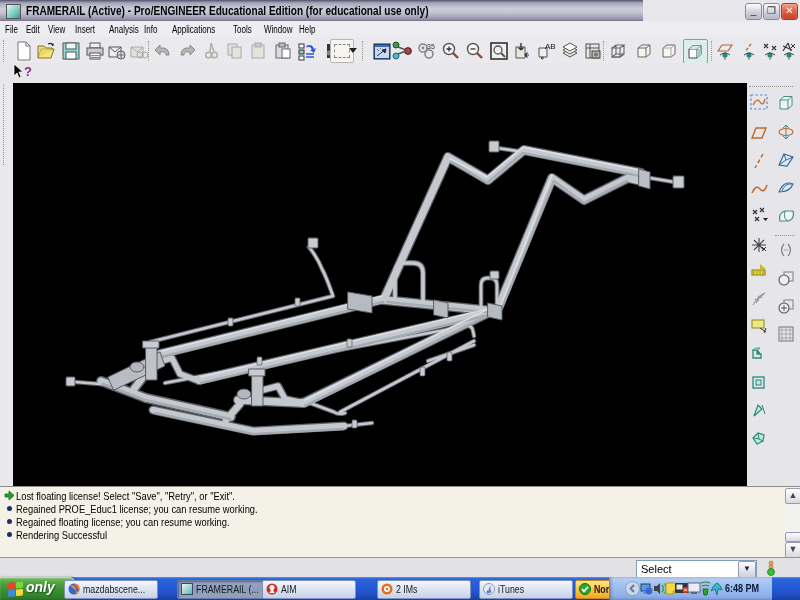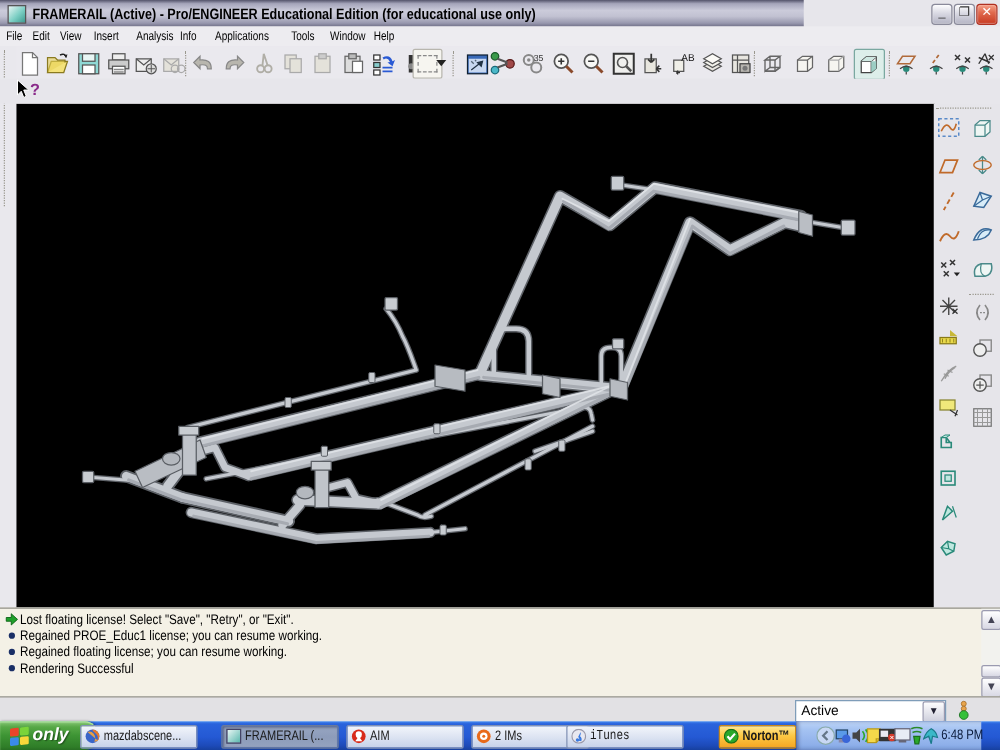--- a/index.html
+++ b/index.html
@@ -26,21 +26,21 @@
 .sbtn{position:absolute;left:0px;width:14px;height:14px;border:1px solid #9a9ab0;border-radius:2px;background:linear-gradient(180deg,#fff,#d8d8e4);font-size:9px;text-align:center;line-height:13px;color:#445;}
 #statusbar{left:0;top:557px;width:800px;height:20px;background:#e2e1e4;border-top:1px solid #98968c;}
 #combo{position:absolute;left:636px;top:2px;width:119px;height:17px;background:#fff;border:1px solid #7f9db9;font-size:11px;}
 #combobtn{position:absolute;right:0px;top:0px;width:16px;height:15px;background:linear-gradient(180deg,#fdfdfe,#cfd0dd);border:1px solid #9a9ab0;border-radius:2px;font-size:8px;text-align:center;line-height:14px;color:#223;}
 #taskbar{left:0;top:577px;width:800px;height:23px;background:linear-gradient(180deg,#5b9bf4 0%,#3a7ae8 4%,#2a63dc 9%,#2459d4 55%,#1d4ab8 85%,#16409f 100%);}
 #startbtn{position:absolute;left:0;top:0;width:78px;height:23px;border-radius:0 10px 10px 0;background:linear-gradient(180deg,#88c878 0%,#57a847 20%,#3d9434 50%,#2f7d28 90%,#276d22 100%);box-shadow:inset 0 1px 1px #b8e8a8, 1px 0 2px rgba(0,0,0,.4);}
 #starttxt{position:absolute;left:26px;top:2px;color:#fff;font-weight:bold;font-style:italic;font-size:14px;text-shadow:1px 1px 1px rgba(0,0,0,.4);}
 .tbtn{position:absolute;top:3px;height:17px;border-radius:2px;border:1px solid #8292b5;background:linear-gradient(180deg,#f2f5fb 0%,#dde4f2 50%,#c6d2ea 100%);font-size:11px;color:#1a1a1a;}
 .tbtn .lbl{position:absolute;left:18px;top:2px;white-space:nowrap;transform:scaleX(0.8);transform-origin:0 0;}
 .tico{position:absolute;left:3px;top:2px;width:12px;height:12px;}
-#tray{position:absolute;left:637px;top:0;width:148px;height:23px;background:linear-gradient(180deg,#bdd4f6 0%,#a4c2f2 30%,#8fb0ea 80%,#7fa2e0 100%);box-shadow:inset 2px 0 3px rgba(0,0,40,.3);}
+#tray{position:absolute;left:609px;top:0;width:163px;height:23px;background:linear-gradient(180deg,#bdd4f6 0%,#a4c2f2 30%,#8fb0ea 80%,#7fa2e0 100%);box-shadow:inset 2px 0 3px rgba(0,0,40,.3);font-weight:bold;}
 #clock{position:absolute;left:116px;top:5px;font-size:11px;color:#0a1a3a;white-space:nowrap;transform:scaleX(0.82);transform-origin:0 0;}
 </style>
 </head>
 <body>
 
 <div class="abs" id="viewport">
 <svg width="734" height="401" style="position:absolute;left:0;top:0;">
 <g fill="none" stroke-linejoin="round" stroke-linecap="round">
 
 <g stroke="#5d6167">
@@ -463,21 +463,21 @@
     </svg>
 </div>
 <div class="abs" id="msgscroll">
   <div class="sbtn" style="top:1px;">▲</div>
   <div class="sbtn" style="top:45px;height:8px;line-height:6px;">&nbsp;</div>
   <div class="sbtn" style="top:55px;">▼</div>
 </div>
 
 <div class="abs" id="statusbar">
   <div id="combo">
-      <span style="position:absolute;left:4px;top:2px;">Active</span>
+      <span style="position:absolute;left:4px;top:2px;">Select</span>
       <div id="combobtn">▼</div>
     </div>
   <svg style="position:absolute;left:765px;top:2px;" width="12" height="16">
       <circle cx="6" cy="3" r="2" fill="#e8a44c" stroke="#a06820" stroke-width="0.6"></circle>
       <circle cx="6" cy="7" r="2" fill="#e8a44c" stroke="#a06820" stroke-width="0.6"></circle>
       <circle cx="6" cy="12" r="3.5" fill="#35c03a" stroke="#1a7020" stroke-width="0.7"></circle>
     </svg>
 </div>
 
 <div class="abs" id="taskbar">
@@ -497,36 +497,36 @@
         <circle cx="6" cy="6" r="5.5" fill="#3a66c8"></circle>
         <path d="M6,0.5 a5.5,5.5 0 0 1 5.5,5.5 a5.5,5.5 0 0 1 -2,4.2 q2,-4 -1,-6.5 q-3,-2.5 -2.5,-3.2z" fill="#e87a2a"></path>
         <path d="M2,2.5 q3,-1 5,1.5 q2,2.5 0.5,6.5 l3,-1" fill="#f8a43a" opacity="0.9"></path>
       </svg>
   <div class="lbl">mazdabscene...</div>
 </div>
 <div class="tbtn" style="left:177px;width:92px;background:linear-gradient(180deg,#98a6c2 0%,#8d9cba 50%,#94a2bf 100%);border-color:#6a7a9a;box-shadow:inset 1px 1px 2px rgba(0,0,30,.4);">
   <div class="tico" style="background:linear-gradient(135deg,#e8f6f4,#5ab8ae);border:1px solid #446;width:10px;height:10px;"></div>
   <div class="lbl">FRAMERAIL (...</div>
 </div>
-<div class="tbtn" style="left:277px;width:92px;">
+<div class="tbtn" style="left:262px;width:92px;">
   <svg class="tico">
         <circle cx="6" cy="6" r="5.5" fill="#d82a1a"></circle>
         <path d="M6,2 q2.5,0 2.5,2.5 q0,1.8 -1.5,2.8 l1.8,2.7 h-5.6 l1.8,-2.7 q-1.5,-1 -1.5,-2.8 q0,-2.5 2.5,-2.5z" fill="#fff"></path>
       </svg>
   <div class="lbl">AIM</div>
 </div>
 <div class="tbtn" style="left:377px;width:92px;">
   <svg class="tico">
         <circle cx="6" cy="6" r="5.5" fill="#e86a1a"></circle>
         <circle cx="6" cy="6" r="3" fill="#fff"></circle>
         <circle cx="6" cy="6" r="1.2" fill="#e86a1a"></circle>
       </svg>
   <div class="lbl">2 IMs</div>
 </div>
-<div class="tbtn" style="left:453px;width:92px;font-family:Liberation Mono, monospace;">
+<div class="tbtn" style="left:479px;width:92px;">
   <svg class="tico">
         <circle cx="6" cy="6" r="5.5" fill="#e8e8f0" stroke="#99a"></circle>
         <path d="M7.5,2.5 q0.5,2 -0.5,3.5 q2,1.5 1,4 l-2,-0.5 q1,-2 -0.5,-3 z" fill="#3a7ae0"></path>
         <circle cx="5" cy="9" r="1.4" fill="#3a7ae0"></circle>
       </svg>
   <div class="lbl">iTunes</div>
 </div>
 <div class="tbtn" style="left:575px;width:60px;background:linear-gradient(180deg,#ffe792 0%,#fdc844 45%,#f5a623 100%);border-color:#c8881a;text-decoration:underline;">
   <svg class="tico">
         <circle cx="6" cy="6" r="5.5" fill="#2aa82a" stroke="#187018"></circle>

